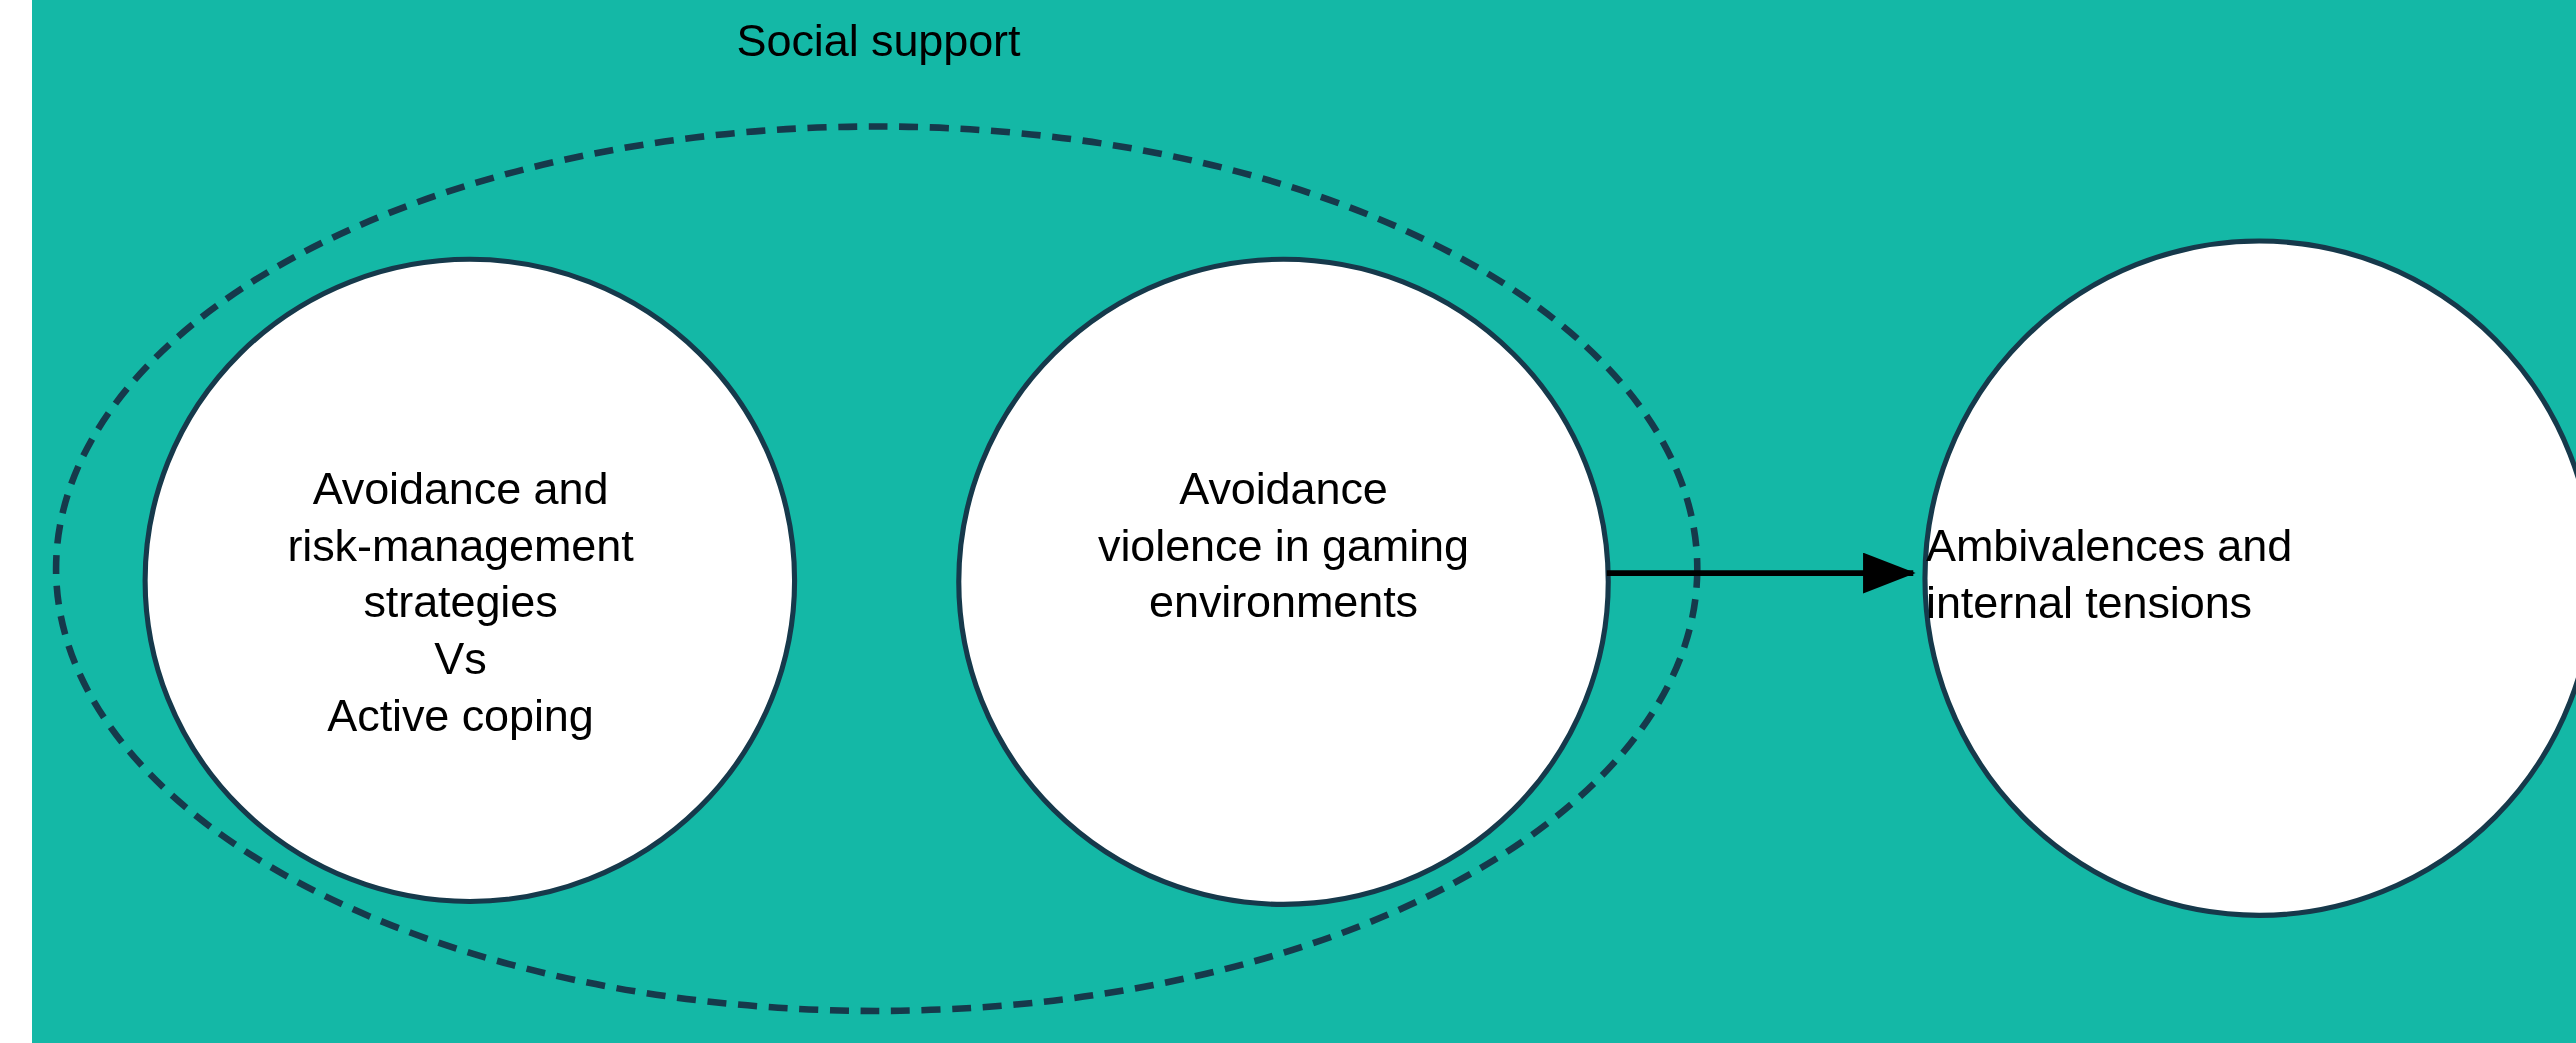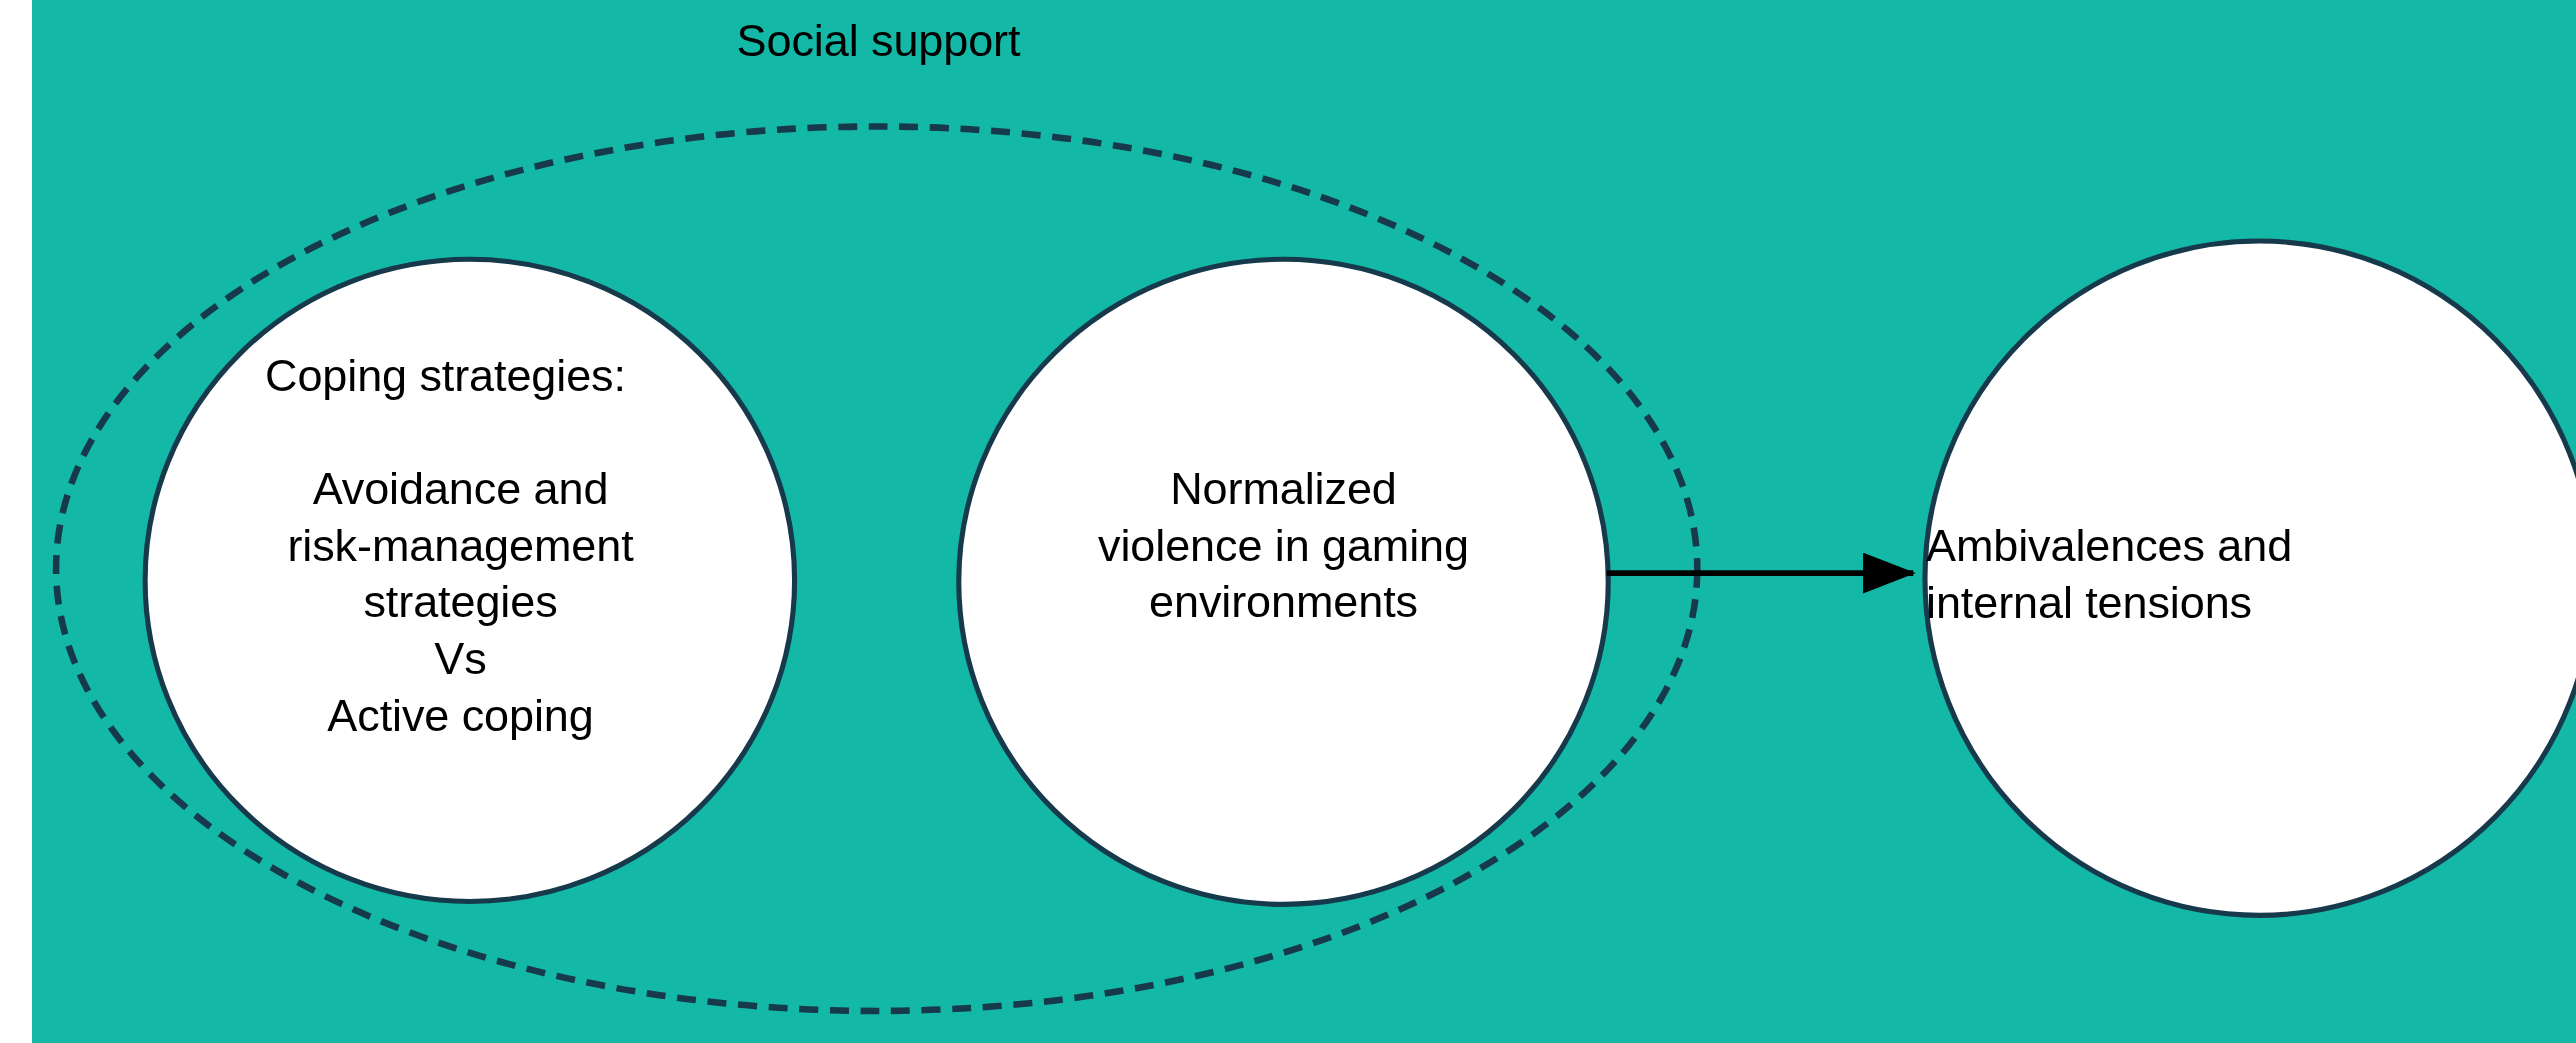--- a/index.html
+++ b/index.html
@@ -92,29 +92,28 @@
 
     <ellipse cx="1715" cy="797" rx="445" ry="442" fill="#ffffff" stroke="#16394b" stroke-width="7"></ellipse>
 
     <ellipse cx="3052" cy="792" rx="458" ry="462" fill="#ffffff" stroke="#16394b" stroke-width="7"></ellipse>
 
     <line x1="2158" y1="785" x2="2578" y2="785" stroke="#000000" stroke-width="8" marker-end="url(#arrowhead)"></line>
   </svg>
 
   <div class="node-text" id="group-label">Social support</div>
 
-  <div class="node-text" id="coping-heading">Coping strategies:</div>
 
   <div class="node-text" id="coping-body">Avoidance and
 risk-management
 strategies
 Vs
 Active coping</div>
 
-  <div class="node-text" id="normalized-text">Normalized
+  <div class="node-text" id="normalized-text">Avoidance
 violence in gaming
 environments</div>
 
   <div class="node-text" id="ambivalence-text">Ambivalences and
 internal tensions</div>
 
 </div>
 
 
 </body></html>

